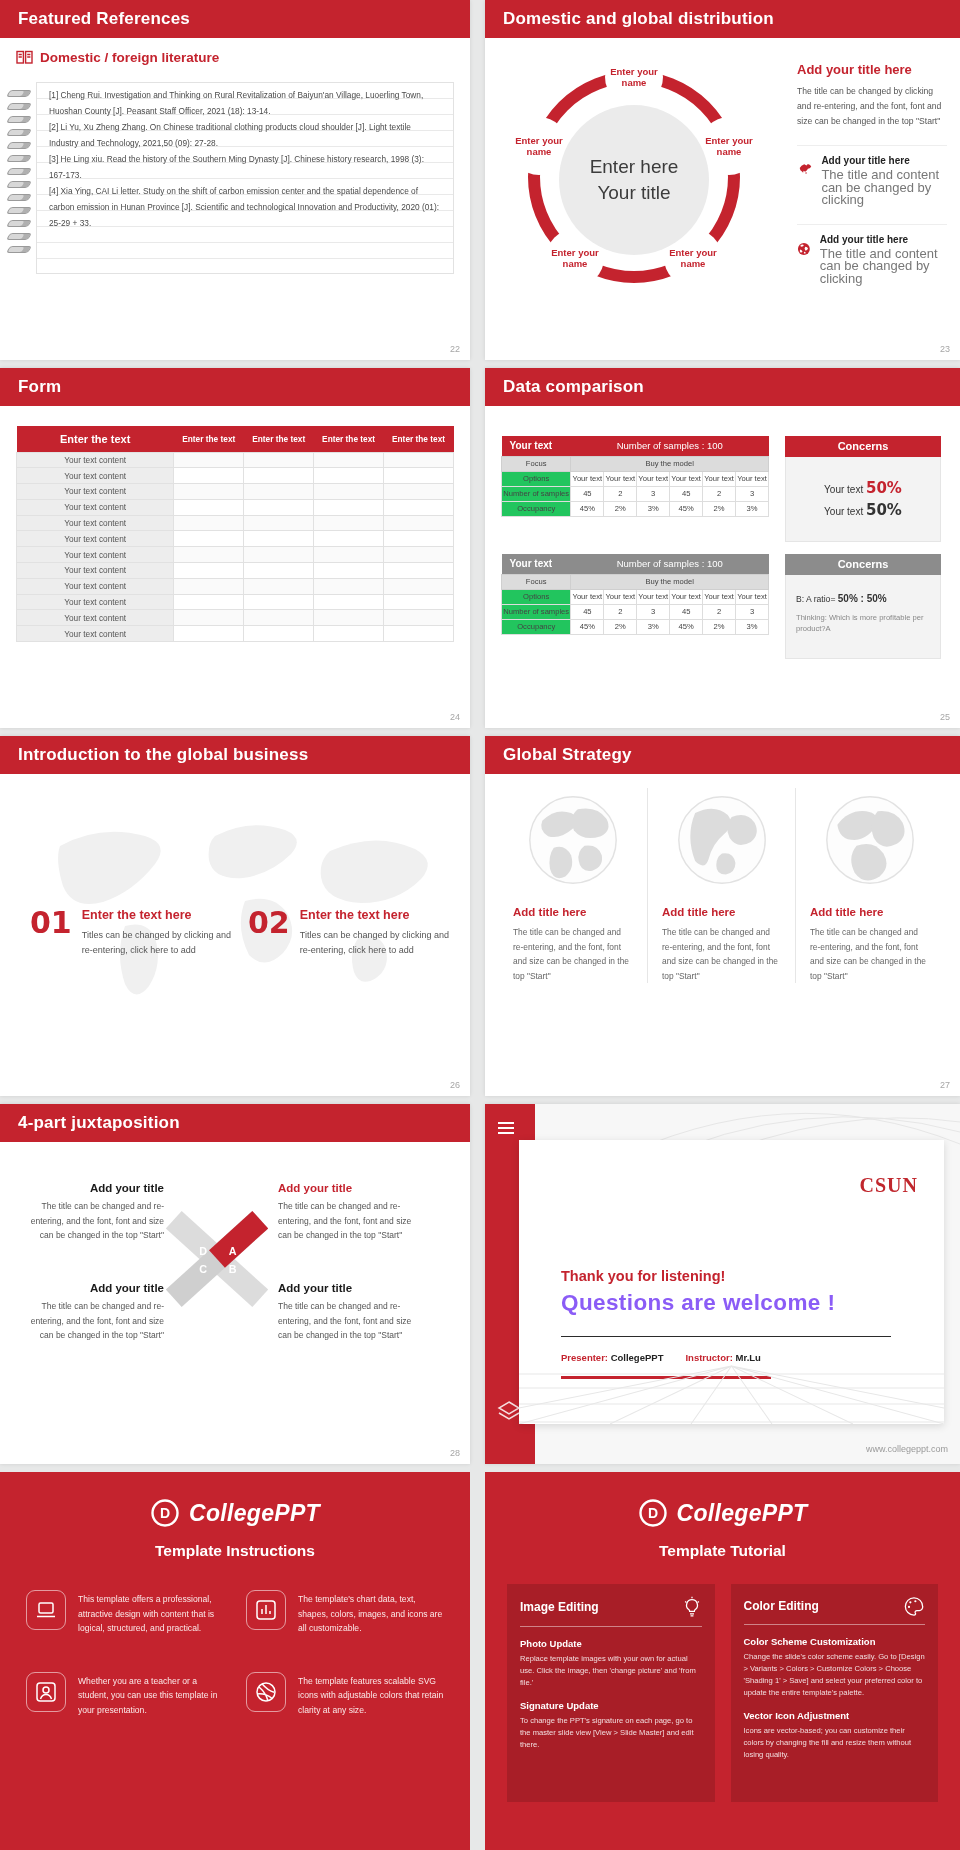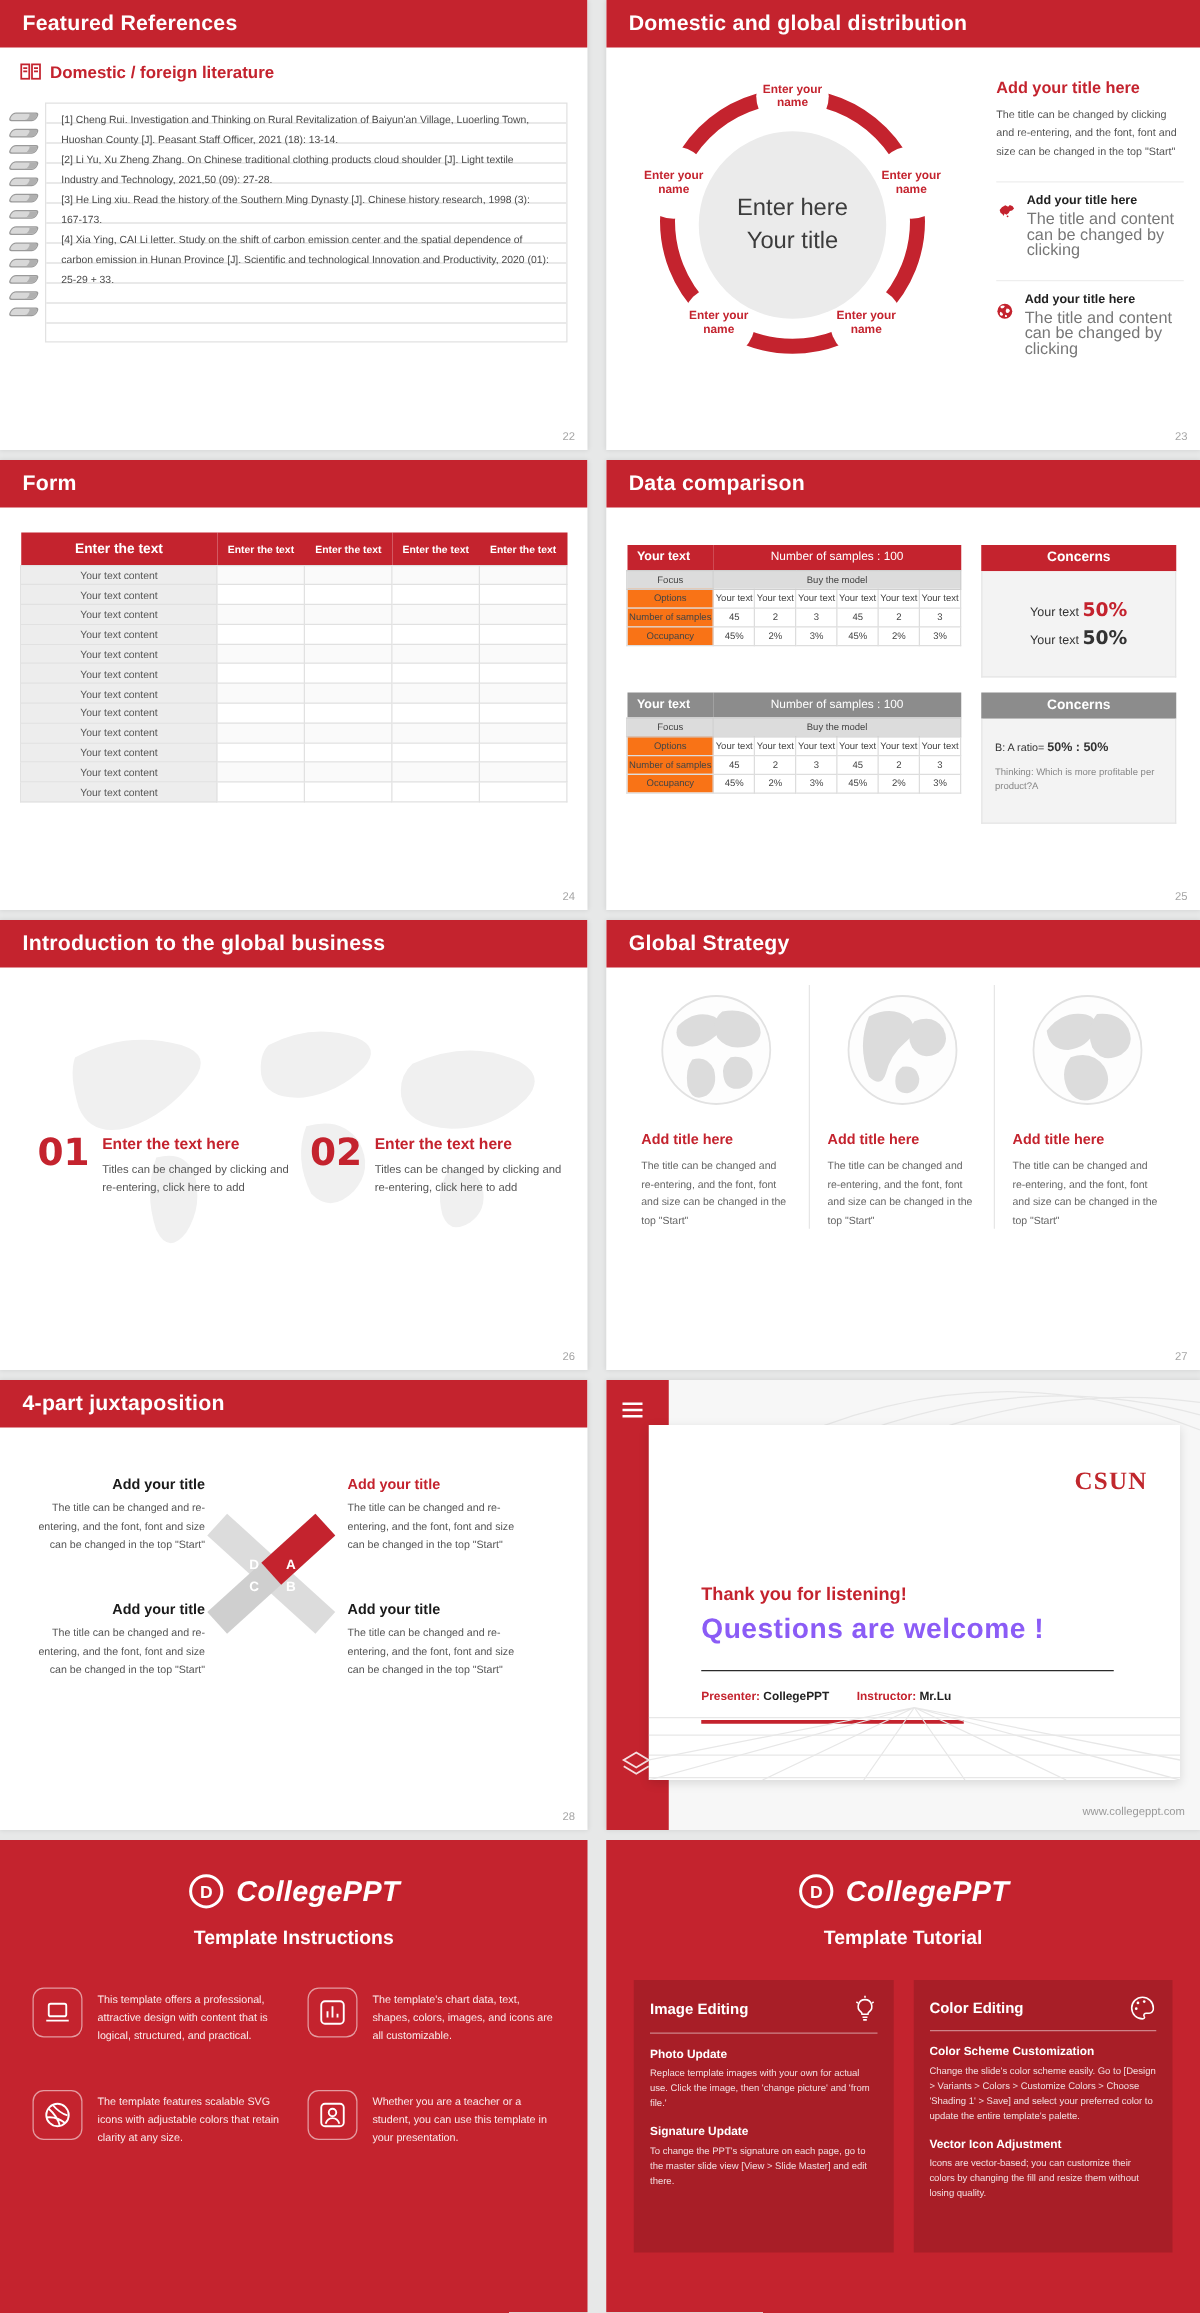--- a/index.html
+++ b/index.html
@@ -44,21 +44,21 @@
 
   
   .mini{position:absolute; left:16px; width:268px; border-collapse:collapse; table-layout:fixed; font-size:7.6px; color:#444;}
   .mini th{color:#fff; height:20px; font-weight:bold;}
   .mini .hdr-red th{background:var(--red);}
   .mini .hdr-gray th{background:var(--grayHdr);}
   .mini th.nm{text-align:left; padding-left:8px; font-size:10px; width:26%;}
   .mini th.sm{font-size:9.5px; font-weight:normal;}
   .mini td{border:1px solid #ddd; text-align:center; padding:2.5px 1px; background:#fff;}
   .mini .focus td{background:#dcdcdc; border-color:#cfcfcf;}
-  .mini td.lbl{background:#f97316;}
+  .mini td.lbl{background:#22c55e;}
   .concern{position:absolute; left:300px; width:156px;}
   .concern .chead{height:21px; color:#fff; font-weight:bold; font-size:11px; text-align:center; line-height:21px;}
   .concern .chead.red{background:var(--red);} .concern .chead.gray{background:var(--grayHdr);}
   .concern .cbody{background:#f3f3f3; border:1px solid #e5e5e5; border-top:none; padding:18px 10px; min-height:84px;}
   .cline{font-size:10px; color:#333; margin:4px 0; text-align:center;}
   .cline b{font-size:15px; font-family:"DejaVu Sans",sans-serif;}
   .cline b.r{color:var(--red);} .cline b.k{color:#333;}
   .cratio{font-size:8.6px; color:#333; text-align:left; margin-bottom:8px;}
   .cratio b{font-size:10px;}
   .cnote{font-size:7.6px; color:#888; line-height:11px;}
@@ -594,38 +594,38 @@
                 <path d="M7,15 V10 M11,15 V6 M15,15 V12"></path>
               </g>
             </svg>
         </span>
         <div class="ft">The template's chart data, text, shapes, colors, images, and icons are all customizable.</div>
       </div>
       <div class="fitem">
         <span class="ibox">
           <svg width="22" height="22" viewBox="0 0 22 22">
               <g fill="none" stroke="#fff" stroke-width="1.5">
-                <circle cx="11" cy="11" r="9"></circle>
-                <path d="M4,6 q7,6 9,14 M7,2.8 q6,7 12,8.5 M2.2,13 q8,-1 15,4.5"></path>
-              </g>
-            </svg>
-        </span>
-        <div class="ft">The template features scalable SVG icons with adjustable colors that retain clarity at any size.</div>
-      </div>
-      <div class="fitem">
-        <span class="ibox">
-          <svg width="22" height="22" viewBox="0 0 22 22">
-              <g fill="none" stroke="#fff" stroke-width="1.5">
                 <rect x="2" y="2" width="18" height="18" rx="3"></rect>
                 <circle cx="11" cy="9" r="3"></circle>
                 <path d="M5.5,18 q1.5,-4.5 5.5,-4.5 q4,0 5.5,4.5"></path>
               </g>
             </svg>
         </span>
         <div class="ft">Whether you are a teacher or a student, you can use this template in your presentation.</div>
+      </div>
+      <div class="fitem">
+        <span class="ibox">
+          <svg width="22" height="22" viewBox="0 0 22 22">
+              <g fill="none" stroke="#fff" stroke-width="1.5">
+                <circle cx="11" cy="11" r="9"></circle>
+                <path d="M4,6 q7,6 9,14 M7,2.8 q6,7 12,8.5 M2.2,13 q8,-1 15,4.5"></path>
+              </g>
+            </svg>
+        </span>
+        <div class="ft">The template features scalable SVG icons with adjustable colors that retain clarity at any size.</div>
       </div>
     </div>
   </section>
 
   <section class="fpanel" style="left:485px;top:1472px;width:475px;height:378px">
     <div class="flogo">
       <svg width="30" height="30" viewBox="0 0 30 30">
         <circle cx="15" cy="15" r="12.5" fill="none" stroke="#fff" stroke-width="2.4"></circle>
         <text x="15" y="20" text-anchor="middle" font-family="Liberation Sans, sans-serif" font-weight="bold" font-size="14" fill="#fff">D</text>
       </svg>

